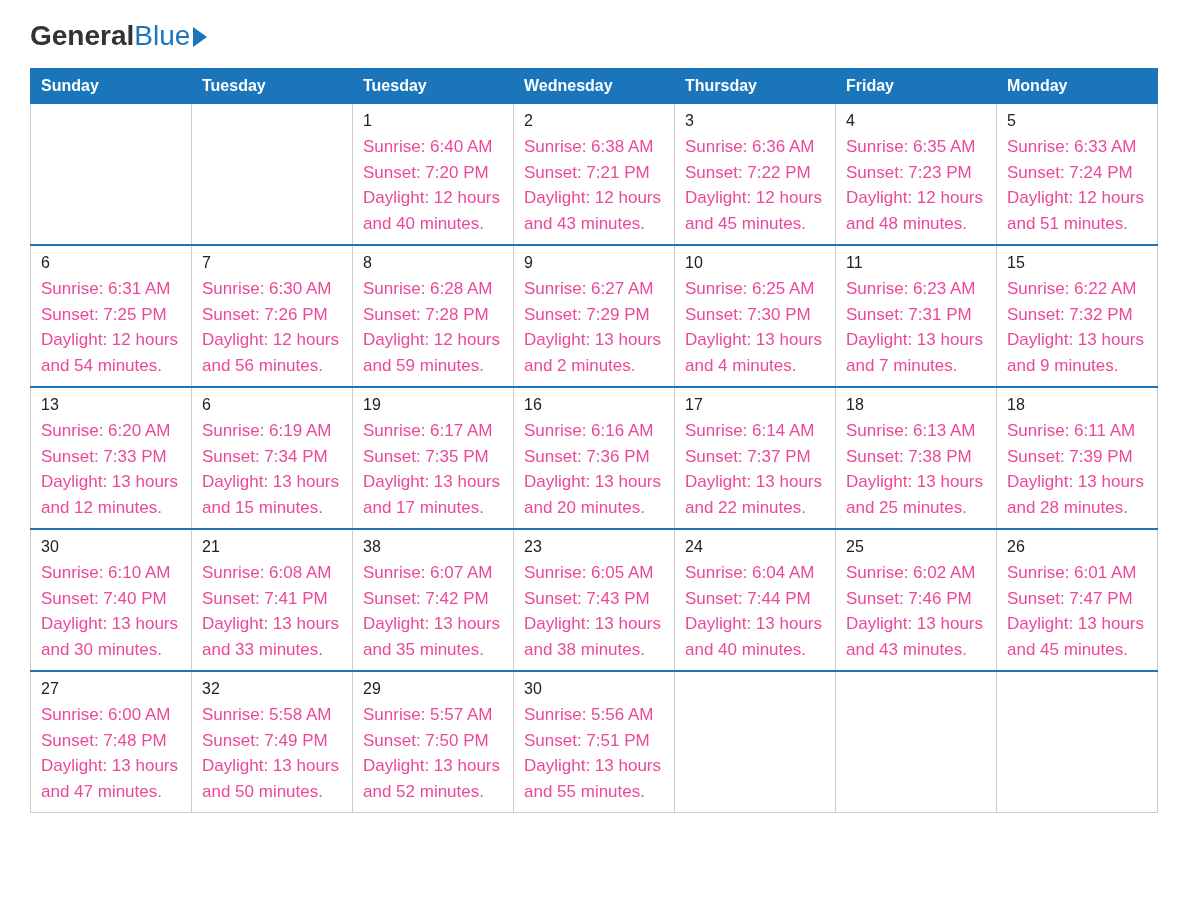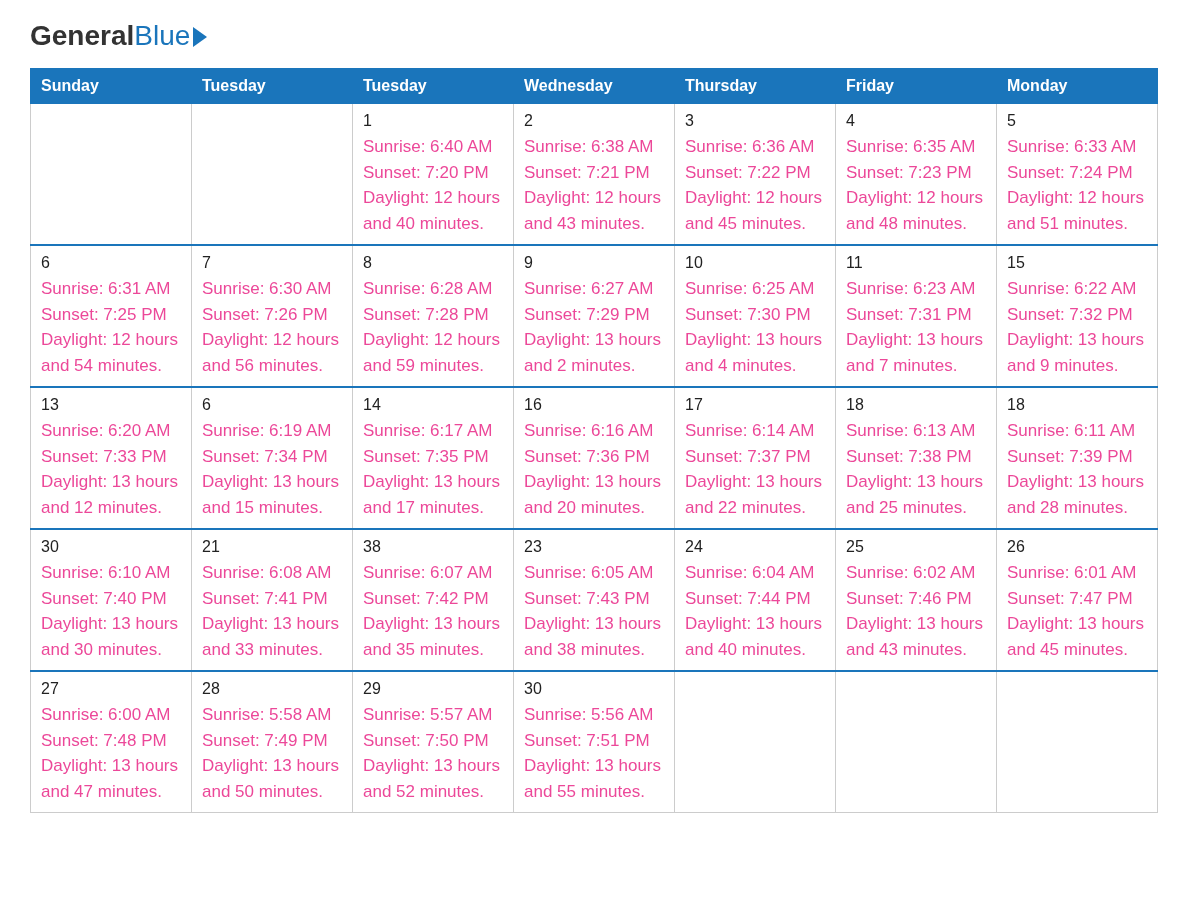--- a/index.html
+++ b/index.html
@@ -190,21 +190,21 @@
       <tr class="row-divider">
         <td>
           <div class="day-number">13</div>
           <div class="day-info">Sunrise: 6:20 AM<br>Sunset: 7:33 PM<br>Daylight: 13 hours and 12 minutes.</div>
         </td>
         <td>
           <div class="day-number">6</div>
           <div class="day-info">Sunrise: 6:19 AM<br>Sunset: 7:34 PM<br>Daylight: 13 hours and 15 minutes.</div>
         </td>
         <td>
-          <div class="day-number">14</div>
+          <div class="day-number">19</div>
           <div class="day-info">Sunrise: 6:17 AM<br>Sunset: 7:35 PM<br>Daylight: 13 hours and 17 minutes.</div>
         </td>
         <td>
           <div class="day-number">16</div>
           <div class="day-info">Sunrise: 6:16 AM<br>Sunset: 7:36 PM<br>Daylight: 13 hours and 20 minutes.</div>
         </td>
         <td>
           <div class="day-number">17</div>
           <div class="day-info">Sunrise: 6:14 AM<br>Sunset: 7:37 PM<br>Daylight: 13 hours and 22 minutes.</div>
         </td>
@@ -246,21 +246,21 @@
           <div class="day-number">26</div>
           <div class="day-info">Sunrise: 6:01 AM<br>Sunset: 7:47 PM<br>Daylight: 13 hours and 45 minutes.</div>
         </td>
       </tr>
       <tr class="row-divider">
         <td>
           <div class="day-number">27</div>
           <div class="day-info">Sunrise: 6:00 AM<br>Sunset: 7:48 PM<br>Daylight: 13 hours and 47 minutes.</div>
         </td>
         <td>
-          <div class="day-number">28</div>
+          <div class="day-number">32</div>
           <div class="day-info">Sunrise: 5:58 AM<br>Sunset: 7:49 PM<br>Daylight: 13 hours and 50 minutes.</div>
         </td>
         <td>
           <div class="day-number">29</div>
           <div class="day-info">Sunrise: 5:57 AM<br>Sunset: 7:50 PM<br>Daylight: 13 hours and 52 minutes.</div>
         </td>
         <td>
           <div class="day-number">30</div>
           <div class="day-info">Sunrise: 5:56 AM<br>Sunset: 7:51 PM<br>Daylight: 13 hours and 55 minutes.</div>
         </td>

